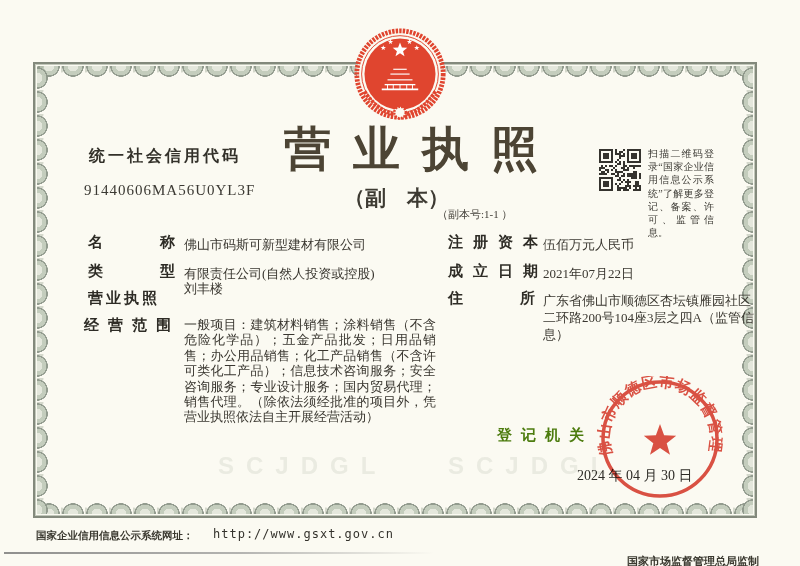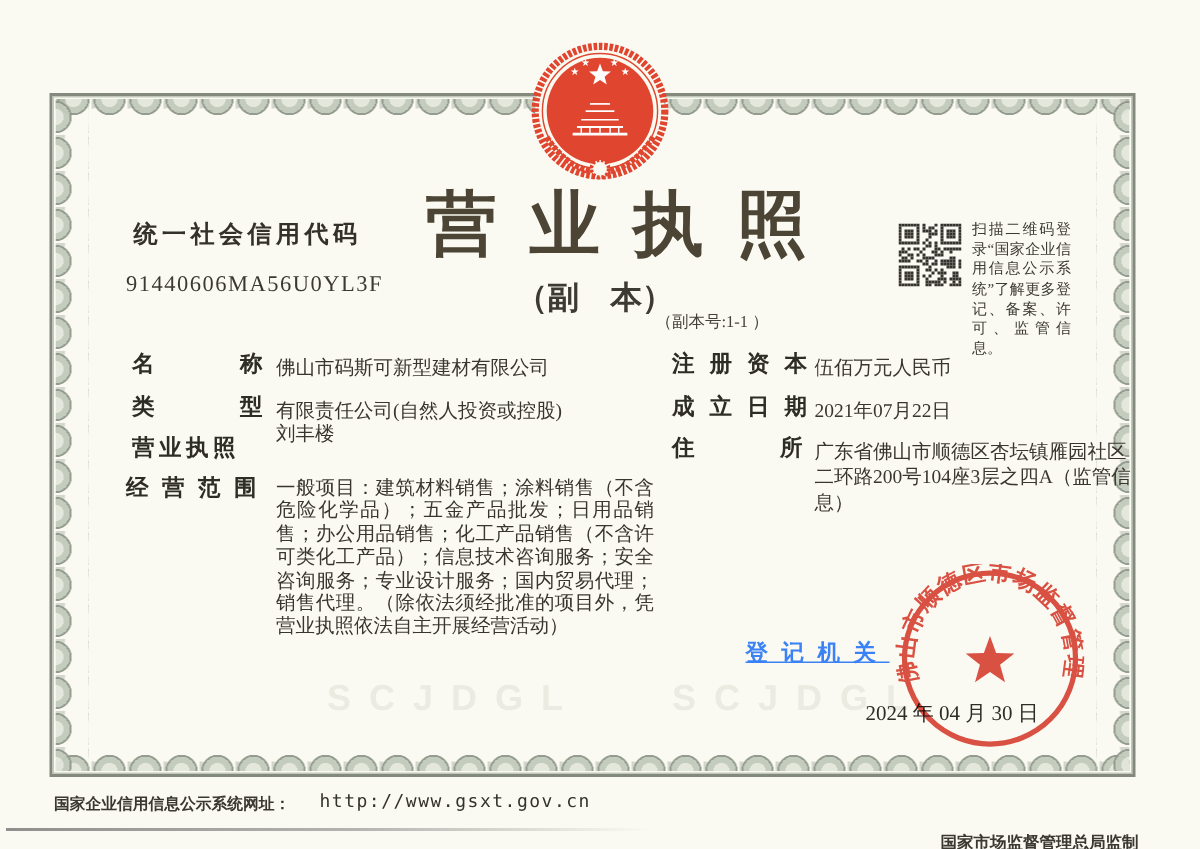--- a/index.html
+++ b/index.html
@@ -55,21 +55,21 @@
   
   .lab{position:absolute;font-weight:bold;font-size:15px;color:#2e2c26;white-space:nowrap;}
   .ls2{letter-spacing:57px;}
   .ls4{letter-spacing:9px;}
   .ls4b{letter-spacing:10px;}
   .ls5{letter-spacing:3px;}
   .val{position:absolute;font-size:13px;color:#39362f;}
   .scope{width:252px;line-height:15.4px;text-align:justify;}
   .addr{width:216px;line-height:17px;}
 
-  .reg-label{left:497px;top:426px;font-weight:bold;font-size:15px;letter-spacing:9px;color:#3b82f6;white-space:nowrap;text-decoration:underline;}
+  .reg-label{left:497px;top:426px;font-weight:bold;font-size:15px;letter-spacing:9px;color:#4d7c0f;white-space:nowrap;}
   .issue-date{left:577px;top:467px;font-size:14px;color:#2e2c27;white-space:nowrap;z-index:2;}
   .seal{left:597px;top:376px;z-index:5;opacity:.87;mix-blend-mode:multiply;}
   .emblem{left:352px;top:26px;z-index:4;}
 
   .watermark{position:absolute;top:452px;font-family:"Liberation Sans",sans-serif;font-weight:bold;
              font-size:24px;letter-spacing:12px;color:rgba(158,166,148,.18);margin-left:28px;}
   .wm1{left:190px;} .wm2{left:420px;}
 
   
   .f-left-label{left:36px;top:529px;font-size:10.5px;font-weight:600;color:#3a382f;white-space:nowrap;}

